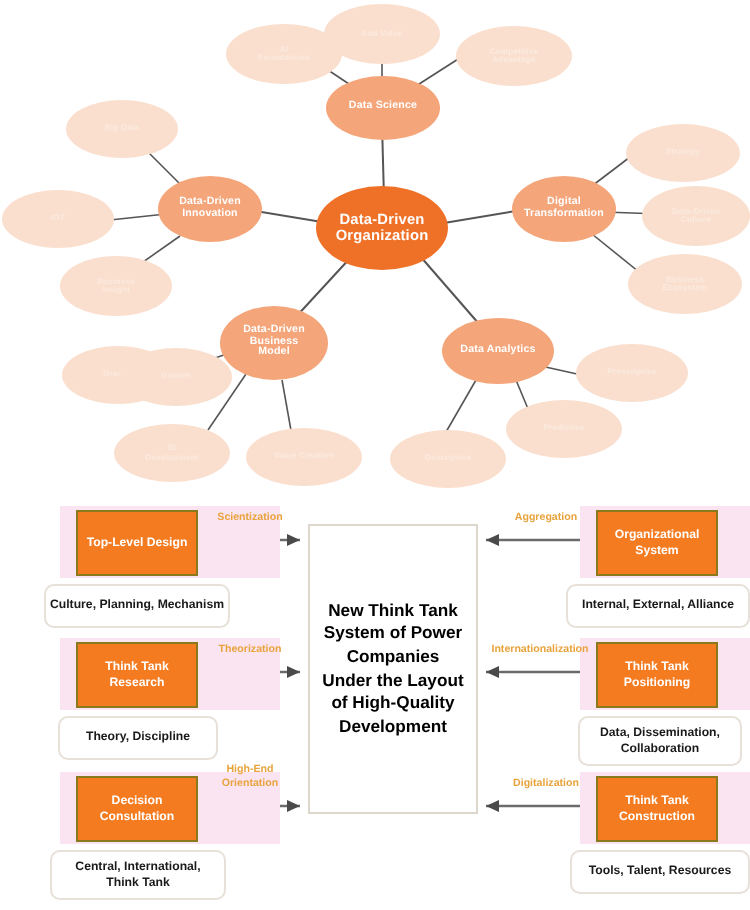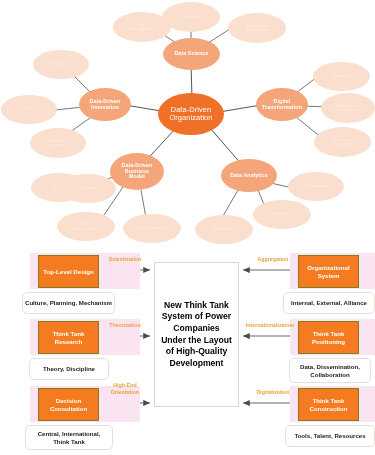--- a/index.html
+++ b/index.html
@@ -21,21 +21,21 @@
     text-align: center;
     border-radius: 50%;
     color: #ffffff;
     line-height: 1.05;
     letter-spacing: .1px;
     white-space: pre-line;
     z-index: 3;
   }
   .node.core {
     background: #ef7128;
-    font-size: 7.4px; font-weight: 400;
+    font-size: 7.4px; font-weight: 700;
   }
   .node.branch {
     background: #f4a57a;
     font-size: 5.3px; font-weight: 600;
   }
   .node.leaf {
     background: #fadfce;
     color: #fbeade;
     font-size: 4.1px; font-weight: 600;
   }

